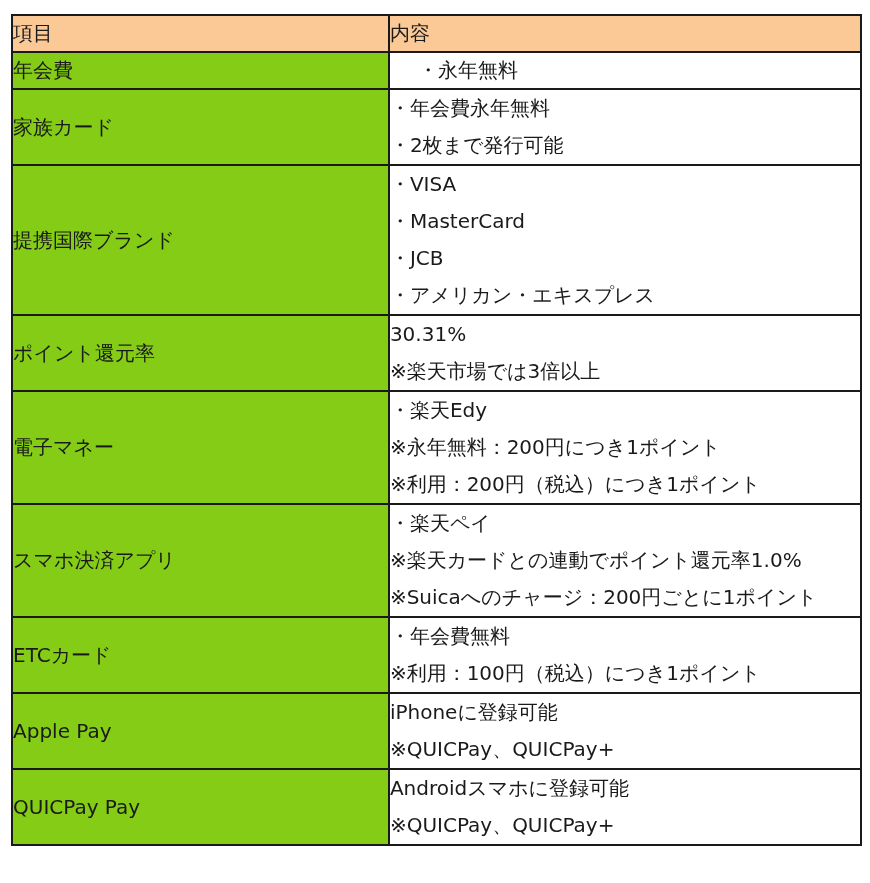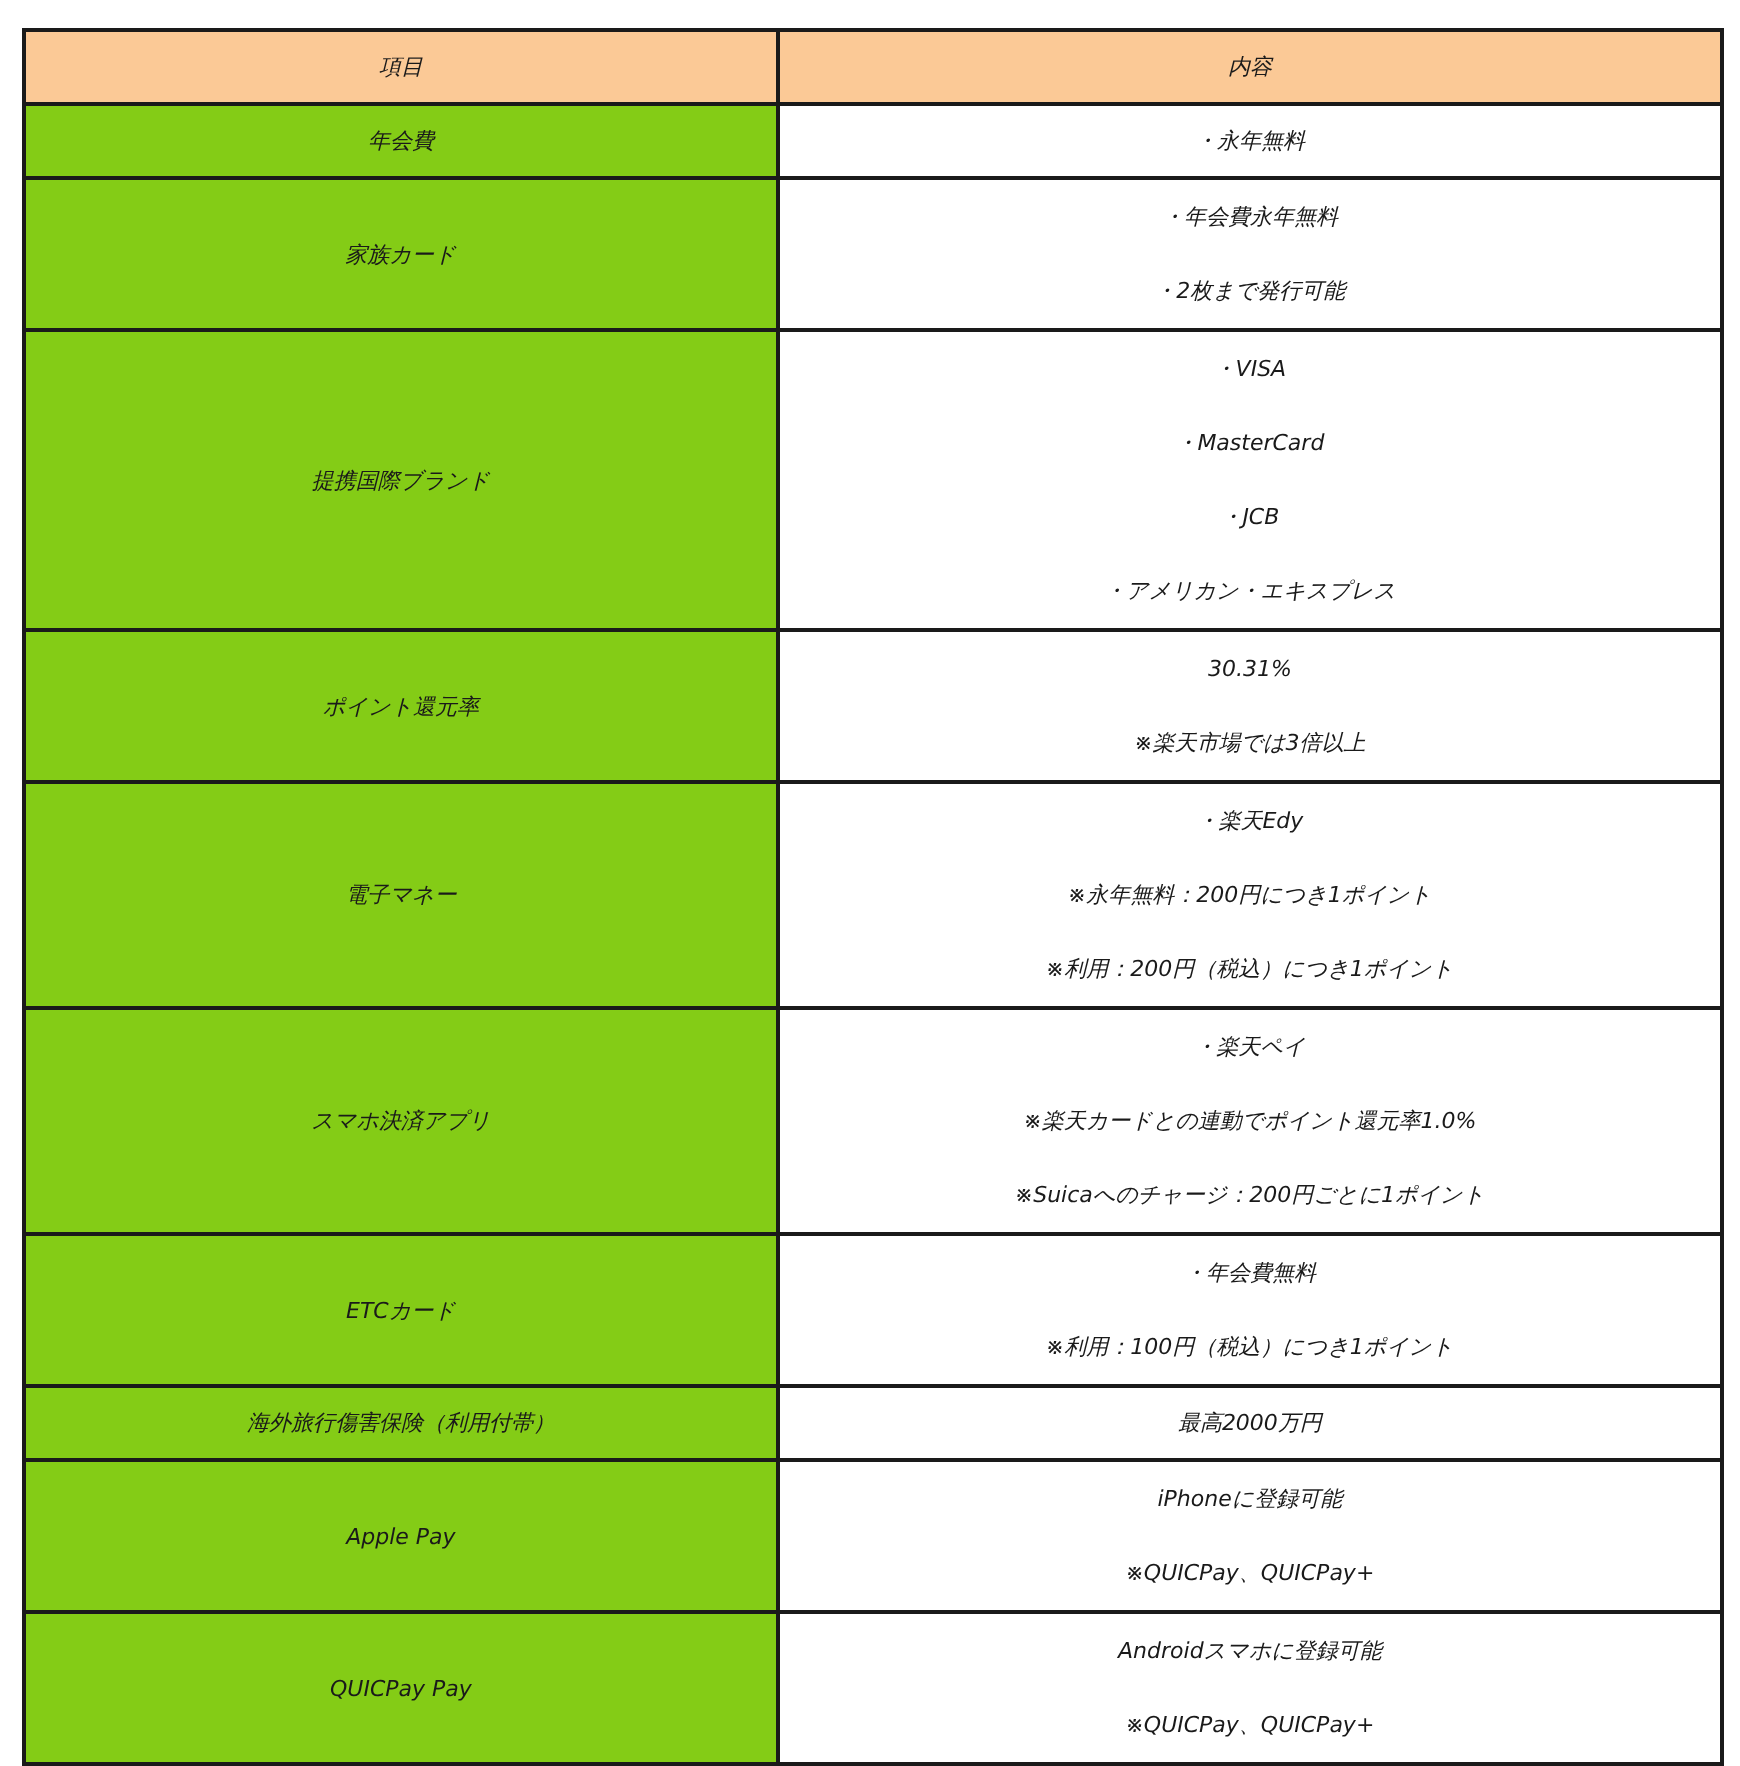--- a/index.html
+++ b/index.html
@@ -18,26 +18,25 @@
     .spec-table {
       position: absolute;
       left: 11px;
       top: 14px;
       width: 851px;
       border-collapse: collapse;
       table-layout: fixed;
     }
     .spec-table td, .spec-table th {
       border: 2px solid #1a1a1a;
-      text-align: center;
+      text-align: left;
       vertical-align: middle;
       padding: 0;
-      font-size: 11px;
+      font-size: 20px;
       font-weight: normal;
-      font-style: italic;
     }
     .col-item { width: 376px; }
     .col-content { width: 471px; }
     .head-cell {
       background: #fbc996;
       height: 35px;
     }
     .label-cell {
       background: #84cc16;
     }
@@ -46,20 +45,21 @@
     }
     .line {
       display: block;
       height: 37px;
       line-height: 37px;
       white-space: nowrap;
     }
     .row-single .line {
       height: 35px;
       line-height: 35px;
+      padding-left: 28px;
     }
   </style>
 </head>
 <body>
 
 <table class="spec-table">
   <colgroup>
     <col class="col-item">
     <col class="col-content">
   </colgroup>
@@ -123,26 +123,20 @@
     </tr>
 
     <tr>
       <td class="label-cell">ETCカード</td>
       <td class="value-cell">
         <span class="line">・年会費無料</span>
         <span class="line">※利用：100円（税込）につき1ポイント</span>
       </td>
     </tr>
 
-    <tr class="row-single">
-      <td class="label-cell">海外旅行傷害保険（利用付帯）</td>
-      <td class="value-cell">
-        <span class="line">最高2000万円</span>
-      </td>
-    </tr>
 
     <tr>
       <td class="label-cell">Apple Pay</td>
       <td class="value-cell">
         <span class="line">iPhoneに登録可能</span>
         <span class="line">※QUICPay、QUICPay+</span>
       </td>
     </tr>
 
     <tr>

